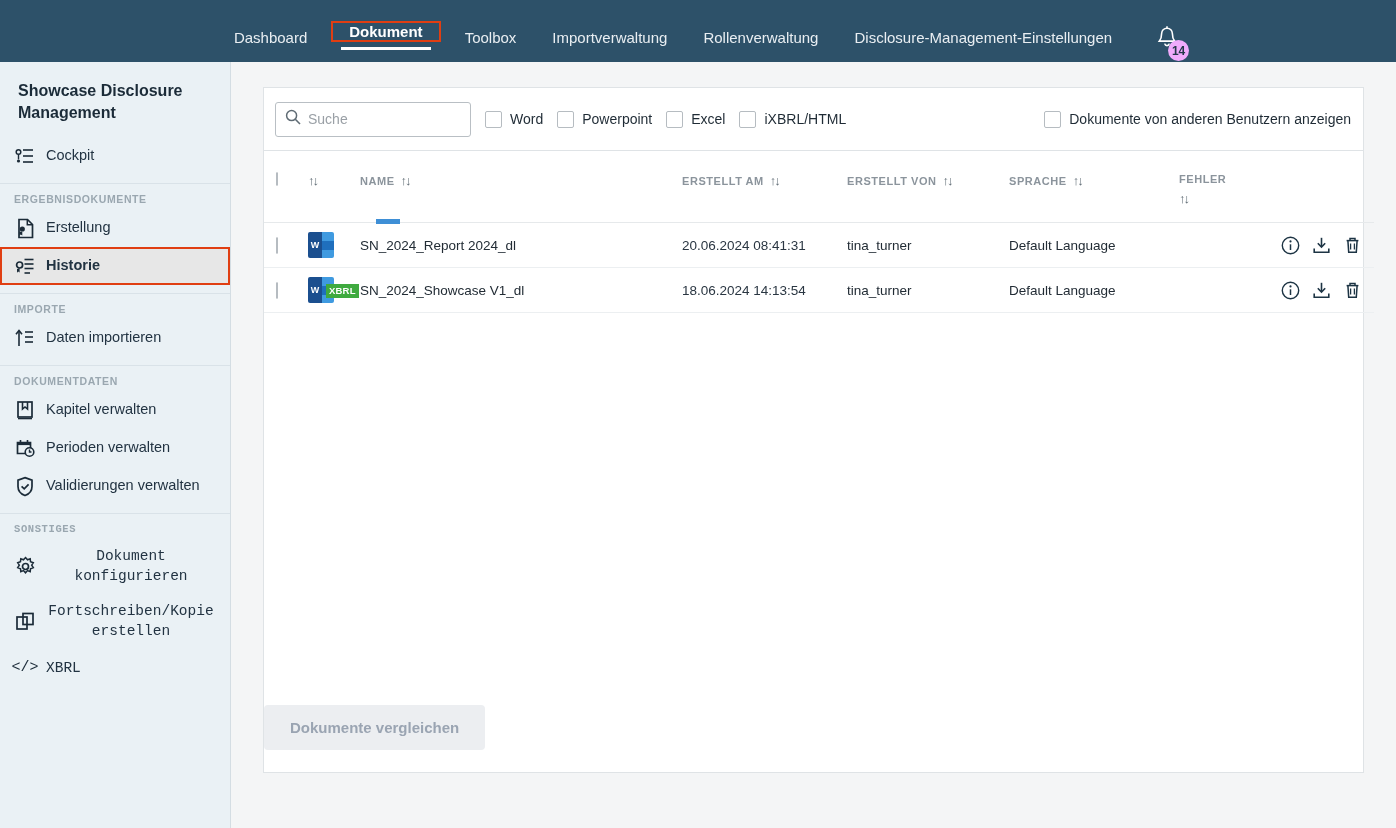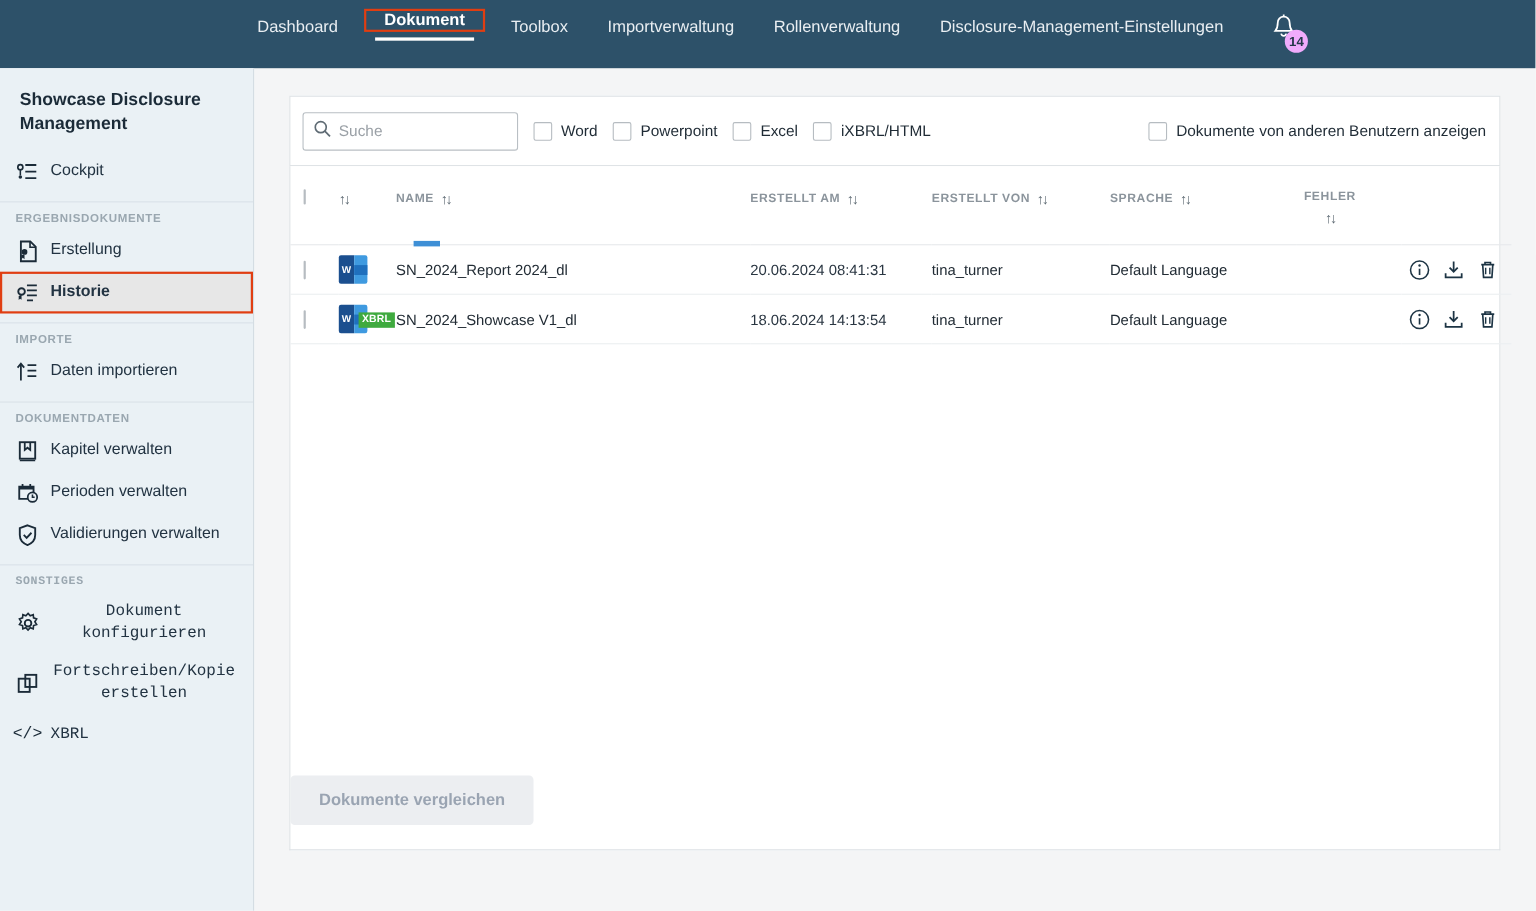--- a/index.html
+++ b/index.html
@@ -8,21 +8,21 @@
     font-family: "Liberation Sans", sans-serif;
     background: #f4f5f6;
     overflow: hidden;
   }
 
   
   .topnav {
     height: 62px;
     background: #2d5169;
     display: flex;
-    align-items: flex-start;
+    align-items: flex-end;
     justify-content: center;
     position: relative;
   }
   .nav-items { display: flex; align-items: stretch; }
   .nav-item {
     display: flex; align-items: center;
     padding: 0 18px;
     color: #e9eef2;
     font-size: 15px;
     white-space: nowrap;
@@ -175,21 +175,21 @@
     font-size: 11px;
     letter-spacing: 0.55px;
     color: #8b949c;
     font-weight: bold;
     padding: 22px 0 16px 0;
     vertical-align: top;
     border-bottom: 1px solid #e6e9eb;
     position: relative;
   }
   .th-inner { display: flex; align-items: center; gap: 6px; }
-  .th-inner.wrap { flex-wrap: wrap; max-width: 60px; flex-direction: column; }
+  .th-inner.wrap { flex-wrap: wrap; max-width: 60px; }
   .sort-ico { color: #5f6b74; font-size: 13px; letter-spacing: -2px; }
   .col-chk   { width: 44px; padding-left: 12px !important; }
   .col-icon  { width: 52px; }
   .col-name  { width: 322px; }
   .col-date  { width: 165px; }
   .col-user  { width: 162px; }
   .col-lang  { width: 170px; }
   .col-err   { width: 95px; }
   .col-act   { width: 100px; }
 

